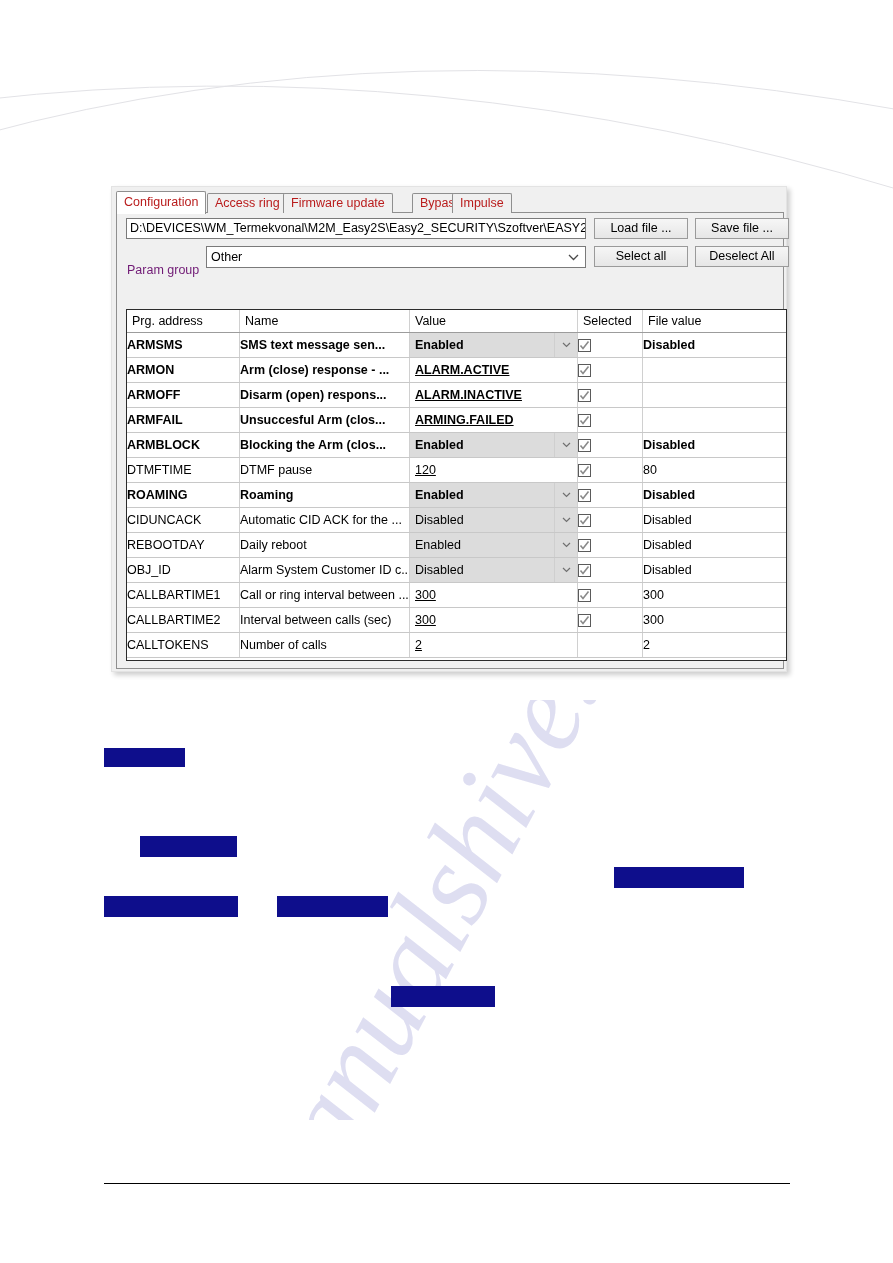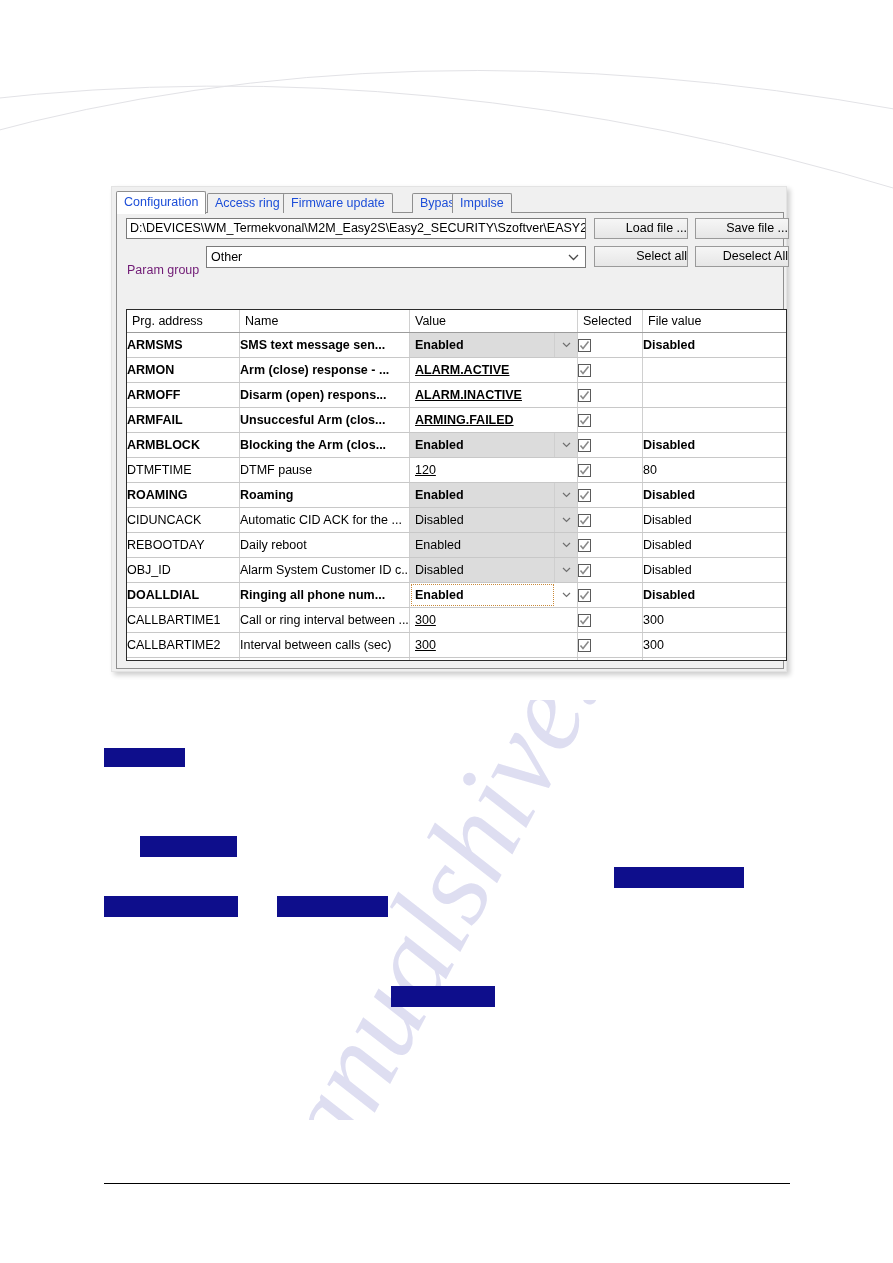--- a/index.html
+++ b/index.html
@@ -56,21 +56,21 @@
     border-bottom: 1px solid #8f8f8f;
     box-sizing: border-box;
   }
   .tab {
     position: absolute;
     top: 2px;
     height: 20px;
     line-height: 19px;
     padding: 0 7px;
     font-size: 12.5px;
-    color: #1d4ed8;
+    color: #b91c1c;
     background: #f0f0f0;
     border: 1px solid #8f8f8f;
     border-bottom: none;
     box-sizing: border-box;
     white-space: nowrap;
     border-radius: 2px 2px 0 0;
   }
   .tab.active {
     top: 0px;
     height: 23px;
@@ -154,21 +154,21 @@
 
   
   .btn {
     position: absolute;
     height: 21px;
     background: linear-gradient(#f6f6f6, #e6e6e6);
     border: 1px solid #9a9a9a;
     box-sizing: border-box;
     font-size: 12.5px;
     line-height: 19px;
-    text-align: right;
+    text-align: center;
     color: #000000;
     white-space: nowrap;
     font-family: "Liberation Sans", sans-serif;
   }
   #btn-load  { left: 477px; top: 5px;  width: 94px; }
   #btn-save  { left: 578px; top: 5px;  width: 94px; }
   #btn-selall{ left: 477px; top: 33px; width: 94px; }
   #btn-desall{ left: 578px; top: 33px; width: 94px; }
 
   
@@ -490,39 +490,20 @@
                       <path d="M1 1 L4.5 4.5 L8 1" fill="none" stroke="#707070" stroke-width="1.2"></path>
                     </svg>
                   </span>
                 </div>
               </td>
               <td class="c-sel"><span class="cbx"><svg width="11" height="11" viewBox="0 0 11 11">
                     <path d="M1.5 5.5 L4 8.5 L9.5 1.5" fill="none" stroke="#8a8a8a" stroke-width="1.6"></path>
                   </svg></span></td>
               <td class="c-file">Disabled</td>
             </tr>
-            <tr class="bold">
-              <td class="c-addr">DOALLDIAL</td>
-              <td class="c-name">Ringing all phone num...</td>
-              <td class="c-value">
-                <div class="v-combo focused">
-                  <div class="inner"></div>
-                  <span class="txt">Enabled</span>
-                  <span class="arw">
-                    <svg width="9" height="6" viewBox="0 0 9 6">
-                      <path d="M1 1 L4.5 4.5 L8 1" fill="none" stroke="#707070" stroke-width="1.2"></path>
-                    </svg>
-                  </span>
-                </div>
-              </td>
-              <td class="c-sel"><span class="cbx"><svg width="11" height="11" viewBox="0 0 11 11">
-                    <path d="M1.5 5.5 L4 8.5 L9.5 1.5" fill="none" stroke="#8a8a8a" stroke-width="1.6"></path>
-                  </svg></span></td>
-              <td class="c-file">Disabled</td>
-            </tr>
             <tr class="">
               <td class="c-addr">CALLBARTIME1</td>
               <td class="c-name">Call or ring interval between ...</td>
               <td class="c-value">
                 <div class="v-plain">300</div>
               </td>
               <td class="c-sel"><span class="cbx"><svg width="11" height="11" viewBox="0 0 11 11">
                     <path d="M1.5 5.5 L4 8.5 L9.5 1.5" fill="none" stroke="#8a8a8a" stroke-width="1.6"></path>
                   </svg></span></td>
               <td class="c-file">300</td>

